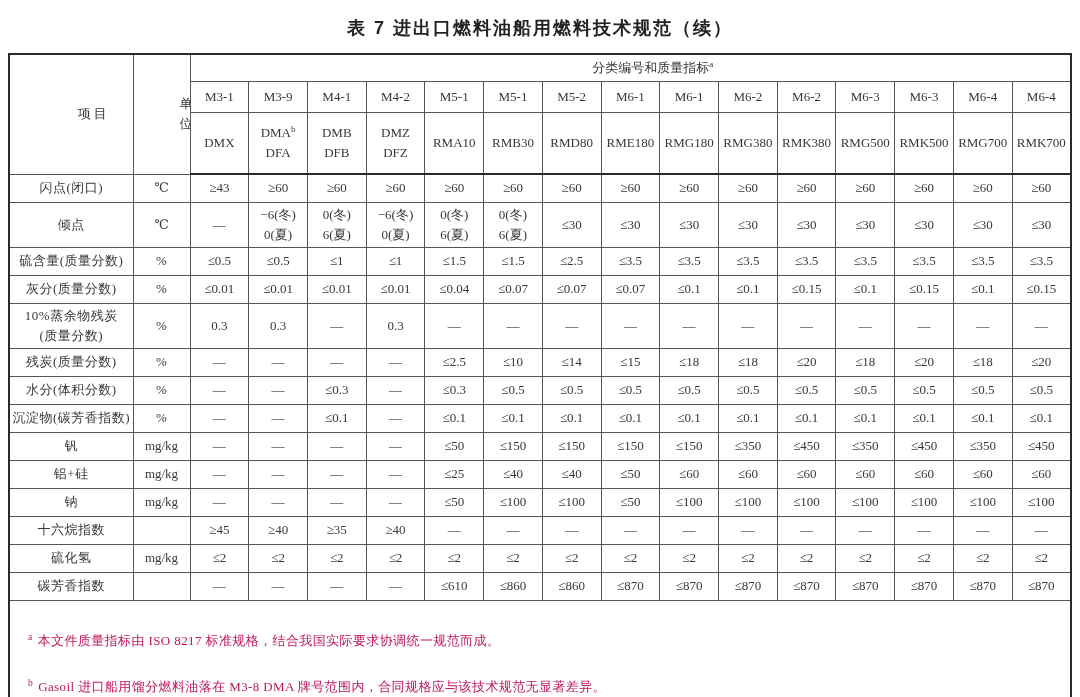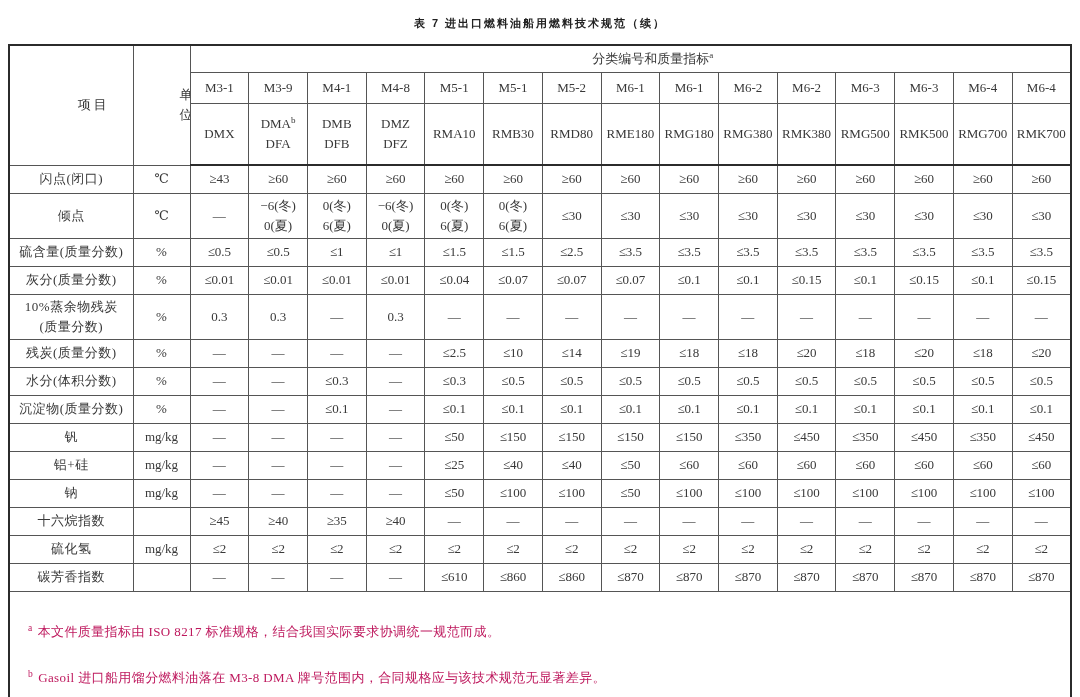--- a/index.html
+++ b/index.html
@@ -15,21 +15,21 @@
   .page {
     box-sizing: border-box;
     width: 1080px;
     height: 697px;
     padding: 10px 8px 6px 8px;
   }
   .title {
     text-align: center;
     font-family: "Liberation Sans", "DejaVu Sans", sans-serif;
     font-weight: bold;
-    font-size: 11px;
+    font-size: 18px;
     letter-spacing: 2px;
     padding: 6px 0 13px 0;
     color: #222;
   }
   table.spec {
     border-collapse: collapse;
     table-layout: fixed;
     width: 1064px;
     border: 2px solid #2b2b2b;
     background: #fff;
@@ -97,21 +97,21 @@
     <thead>
       <tr class="group-row">
         <th rowspan="3" class="corner-cell"><span>项目</span></th>
         <th rowspan="3" class="corner-cell"><span>单位</span></th>
         <th colspan="15"><span>分类编号和质量指标</span><sup class="fn-ref">a</sup></th>
       </tr>
       <tr class="codes-row" id="codes-row">
           <th class="code-cell">M3-1</th>
           <th class="code-cell">M3-9</th>
           <th class="code-cell">M4-1</th>
-          <th class="code-cell">M4-8</th>
+          <th class="code-cell">M4-2</th>
           <th class="code-cell">M5-1</th>
           <th class="code-cell">M5-1</th>
           <th class="code-cell">M5-2</th>
           <th class="code-cell">M6-1</th>
           <th class="code-cell">M6-1</th>
           <th class="code-cell">M6-2</th>
           <th class="code-cell">M6-2</th>
           <th class="code-cell">M6-3</th>
           <th class="code-cell">M6-3</th>
           <th class="code-cell">M6-4</th>
@@ -240,21 +240,21 @@
         <tr>
           <td class="item-cell">残炭(质量分数)</td>
           <td class="unit-cell">%</td>
           <td class="value-cell">—</td>
           <td class="value-cell">—</td>
           <td class="value-cell">—</td>
           <td class="value-cell">—</td>
           <td class="value-cell">≤2.5</td>
           <td class="value-cell">≤10</td>
           <td class="value-cell">≤14</td>
-          <td class="value-cell">≤19</td>
+          <td class="value-cell">≤15</td>
           <td class="value-cell">≤18</td>
           <td class="value-cell">≤18</td>
           <td class="value-cell">≤20</td>
           <td class="value-cell">≤18</td>
           <td class="value-cell">≤20</td>
           <td class="value-cell">≤18</td>
           <td class="value-cell">≤20</td>
         </tr>
         <tr>
           <td class="item-cell">水分(体积分数)</td>
@@ -269,21 +269,21 @@
           <td class="value-cell">≤0.5</td>
           <td class="value-cell">≤0.5</td>
           <td class="value-cell">≤0.5</td>
           <td class="value-cell">≤0.5</td>
           <td class="value-cell">≤0.5</td>
           <td class="value-cell">≤0.5</td>
           <td class="value-cell">≤0.5</td>
           <td class="value-cell">≤0.5</td>
         </tr>
         <tr>
-          <td class="item-cell">沉淀物(质量分数)</td>
+          <td class="item-cell">沉淀物(碳芳香指数)</td>
           <td class="unit-cell">%</td>
           <td class="value-cell">—</td>
           <td class="value-cell">—</td>
           <td class="value-cell">≤0.1</td>
           <td class="value-cell">—</td>
           <td class="value-cell">≤0.1</td>
           <td class="value-cell">≤0.1</td>
           <td class="value-cell">≤0.1</td>
           <td class="value-cell">≤0.1</td>
           <td class="value-cell">≤0.1</td>

